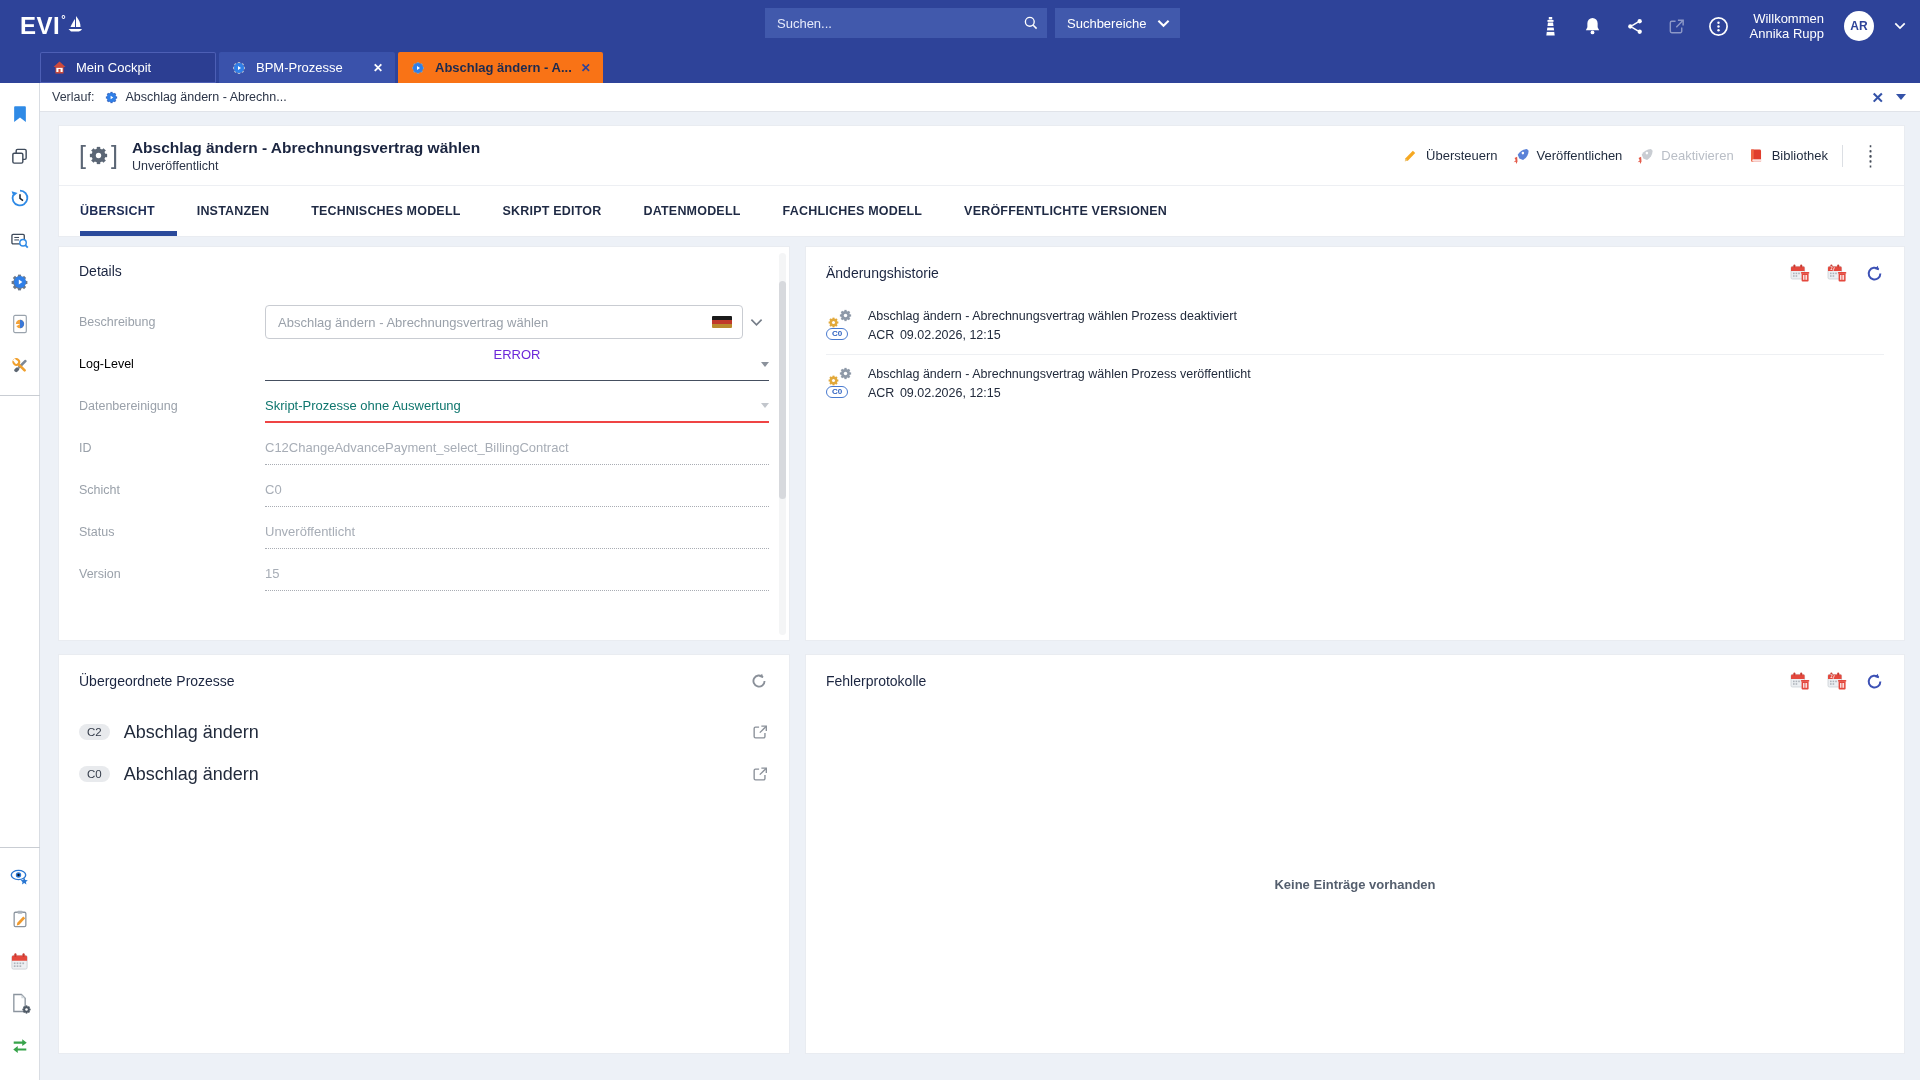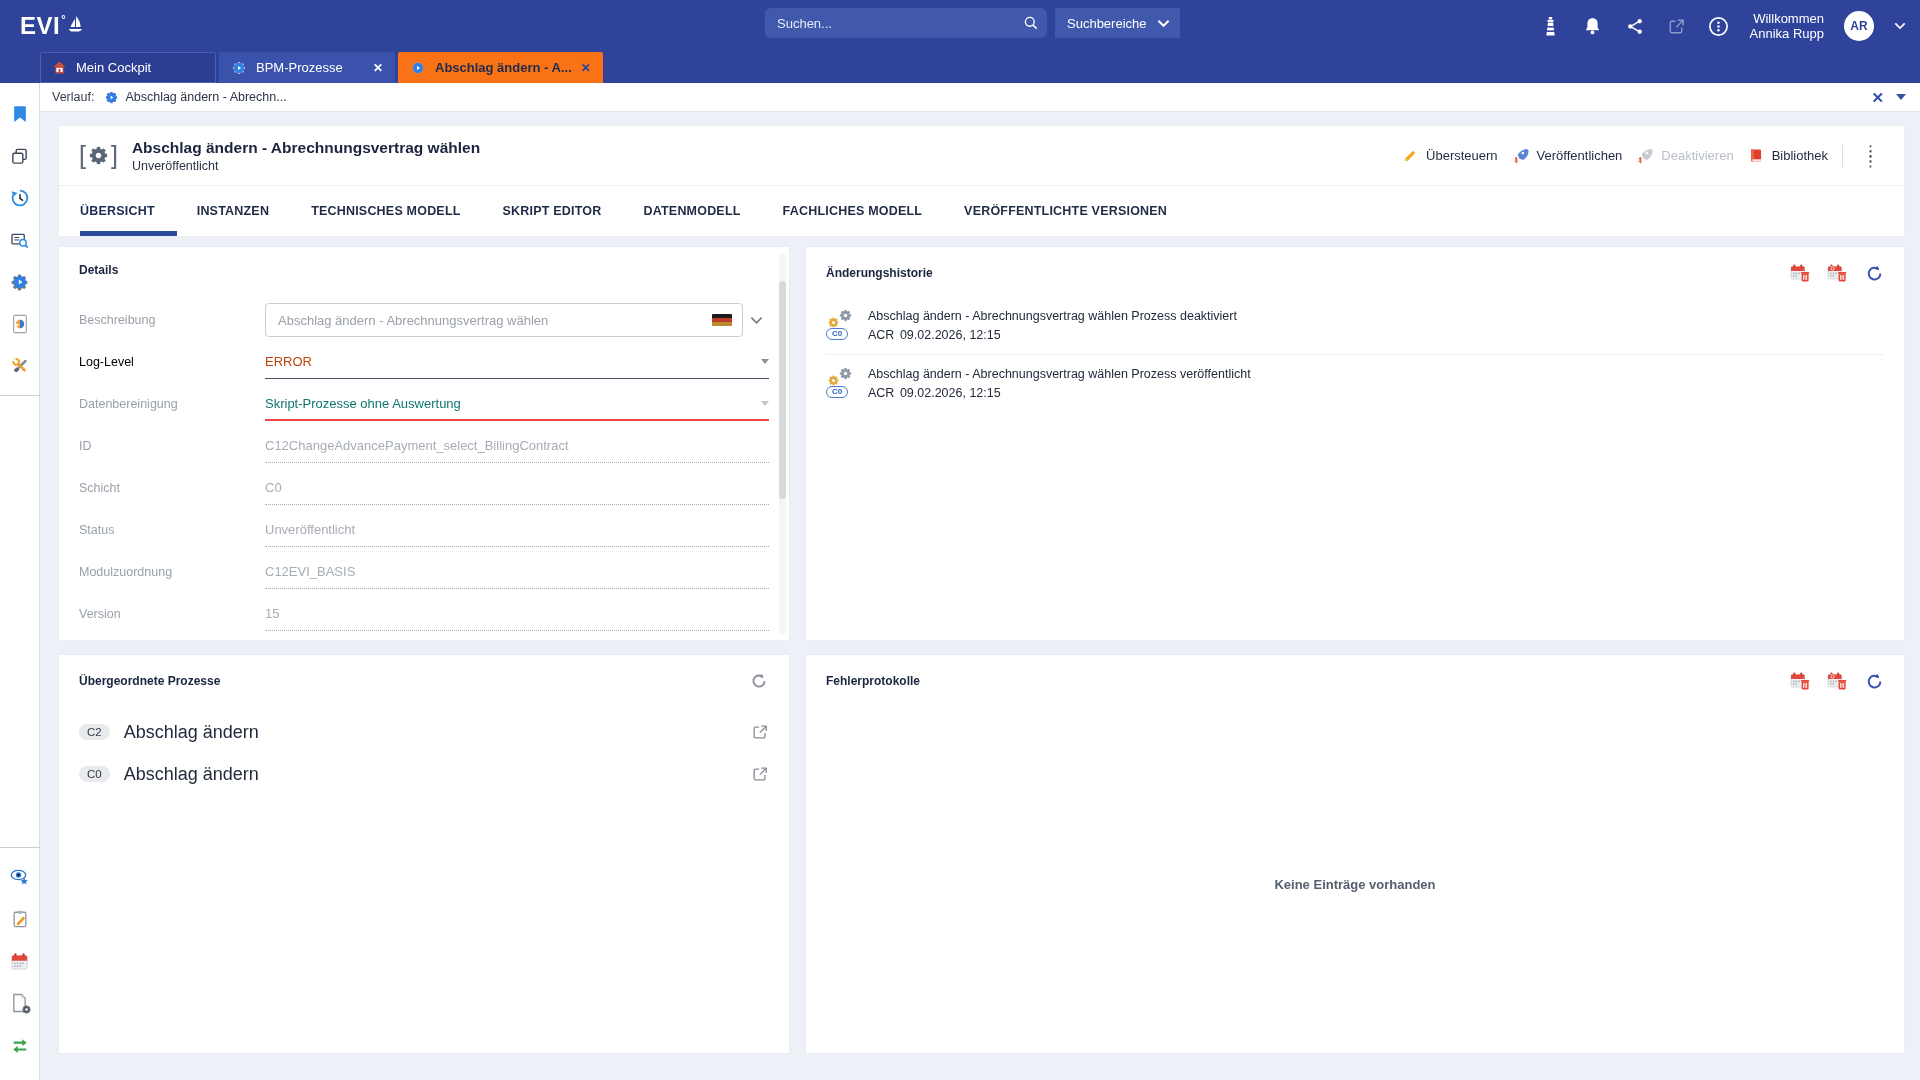--- a/index.html
+++ b/index.html
@@ -6,21 +6,21 @@
   html,body { width:1920px; height:1080px; overflow:hidden; }
   body { font-family:"Liberation Sans",sans-serif; background:#edf1f7; color:#20293a; }
 
   
   .topbar { position:fixed; top:0; left:0; width:1920px; height:83px; background:#2e4399; z-index:30; }
   .topbar-main { height:52px; display:flex; align-items:center; padding:0 14px 0 20px; position:relative; }
   .logo { display:flex; align-items:flex-start; color:#fff; font-weight:bold; font-size:24px; letter-spacing:.5px; }
   .logo .mark { font-size:11px; margin:1px 1px 0 1px; }
   .logo svg { margin-top:3px; }
   .search-group { position:absolute; left:765px; top:8px; display:flex; gap:8px; }
-  .search-box { width:282px; height:30px; background:#42севa; background:#4159ac; display:flex; align-items:center; padding:0 8px 0 12px;border-radius:6px; }
+  .search-box { width:282px; height:30px; background:#42севa; background:#4159ac; display:flex; align-items:center; padding:0 8px 0 12px; }
   .search-box input { flex:1; background:transparent; border:none; outline:none; color:#fff; font-size:13px; font-family:inherit; }
   .search-box input::placeholder { color:#eef2ff; opacity:.95; }
   .scope-box { height:30px; background:#4159ac; color:#fff; font-size:13px; display:flex; align-items:center; gap:10px; padding:0 10px 0 12px; cursor:pointer; }
   .top-right { margin-left:auto; display:flex; align-items:center; gap:20px; color:#fff; }
   .top-ic { width:22px; height:22px; display:flex; align-items:center; justify-content:center; cursor:pointer; }
   .welcome { text-align:right; font-size:13px; line-height:15px; }
   .avatar { width:30px; height:30px; border-radius:50%; background:#fff; color:#2e4399; font-size:12px; font-weight:bold; display:flex; align-items:center; justify-content:center; }
   .user-chev { cursor:pointer; display:flex; }
 
   
@@ -64,37 +64,37 @@
   .stab { font-size:12.5px; font-weight:bold; color:#1f2a44; letter-spacing:.2px; cursor:pointer; position:relative; height:100%; display:flex; align-items:center; }
   .stab.active { color:#1d2c55; }
   .stab.active::after { content:""; position:absolute; left:0; right:-22px; bottom:0; height:5px; background:#2b4a9b; }
 
   
   .panels { display:grid; grid-template-columns:732px 1fr; gap:13px 15px; margin:9px 15px 0 18px; }
   .panel { background:#fff; border:1px solid #e9ecf1; position:relative; padding:16px 20px; }
   .p-r1 { height:395px; }
   .p-r2 { height:400px; }
   .panel-head { display:flex; align-items:center; }
-  .panel-title { font-size:12px; font-weight:bold; color:#1b2540; }
+  .panel-title { font-size:14px; font-weight:normal; color:#1b2540; }
   .panel-tools { margin-left:auto; display:flex; align-items:center; gap:17px; }
   .ptool { width:20px; height:20px; cursor:pointer; display:flex; align-items:center; justify-content:center; }
 
   
   .form { margin-top:26px; }
   .frow { display:flex; align-items:center; height:34px; margin-bottom:8px; }
   .flabel { width:186px; font-size:12.5px; color:#9aa1aa; flex:none; }
   .flabel.dark { color:#000000; }
   .fwrap { flex:1; display:flex; align-items:center; }
   .fbox { flex:1; height:34px; border:1px solid #c9ccd2; border-radius:4px; display:flex; align-items:center; padding:0 10px 0 12px; color:#9aa1aa; font-size:13px; }
   .fbox .flag { margin-left:auto; width:20px; height:12px; display:flex; flex-direction:column; border-radius:1px; overflow:hidden; flex:none; }
   .flag i { flex:1; display:block; }
   .flag i:nth-child(1){ background:#1a1a1a; } .flag i:nth-child(2){ background:#c0392b; } .flag i:nth-child(3){ background:#b98a2e; }
   .chev-out { width:26px; display:flex; justify-content:center; color:#757d88; cursor:pointer; flex:none; }
   .fline { flex:1; height:34px; display:flex; align-items:center; font-size:13px; }
-  .fline.sel-active { border-bottom:1.5px solid #454f60; color:#c2410c; }
+  .fline.sel-active { border-bottom:1.5px solid #454f60; color:#6d28d9;flex-direction:column; }
   .fline.sel { border-bottom:2px solid #ef4444; color:#0f766e;align-items:center; }
   .fline.ro { border-bottom:1px dotted #a9adb4; color:#a7adb6; }
   .fline .caret { margin-left:auto; width:0; height:0; border-left:4.5px solid transparent; border-right:4.5px solid transparent; border-top:5.5px solid #8b929c; }
   .fline.sel .caret { border-top-color:#c2c6cc; }
   .dscroll { position:absolute; top:6px; right:3px; width:7px; height:382px; background:#f4f5f6; border-radius:4px; }
   .dscroll .thumb { position:absolute; top:28px; left:0; width:7px; height:218px; background:#d7d9dd; border-radius:4px; }
 
   
   .ch-list { margin-top:14px; }
   .ch-entry { display:flex; gap:14px; padding:11px 0 12px; cursor:pointer; }
@@ -543,28 +543,20 @@
         </div>
         <div class="frow">
           <span class="flabel">Status</span>
           <div class="fwrap">
               <div class="fline ro">
                 <span>Unveröffentlicht</span>
               </div>
             </div>
         </div>
         <div class="frow">
-          <span class="flabel">Modulzuordnung</span>
-          <div class="fwrap">
-              <div class="fline ro">
-                <span>C12EVI_BASIS</span>
-              </div>
-            </div>
-        </div>
-        <div class="frow">
           <span class="flabel">Version</span>
           <div class="fwrap">
               <div class="fline ro">
                 <span>15</span>
               </div>
             </div>
         </div>
       </div>
       <div class="dscroll">
           <div class="thumb"></div>

